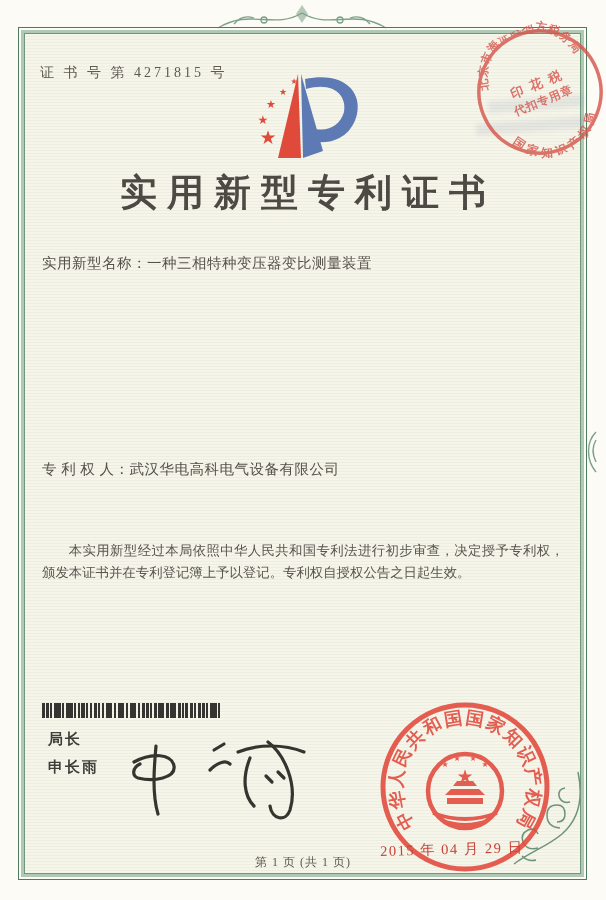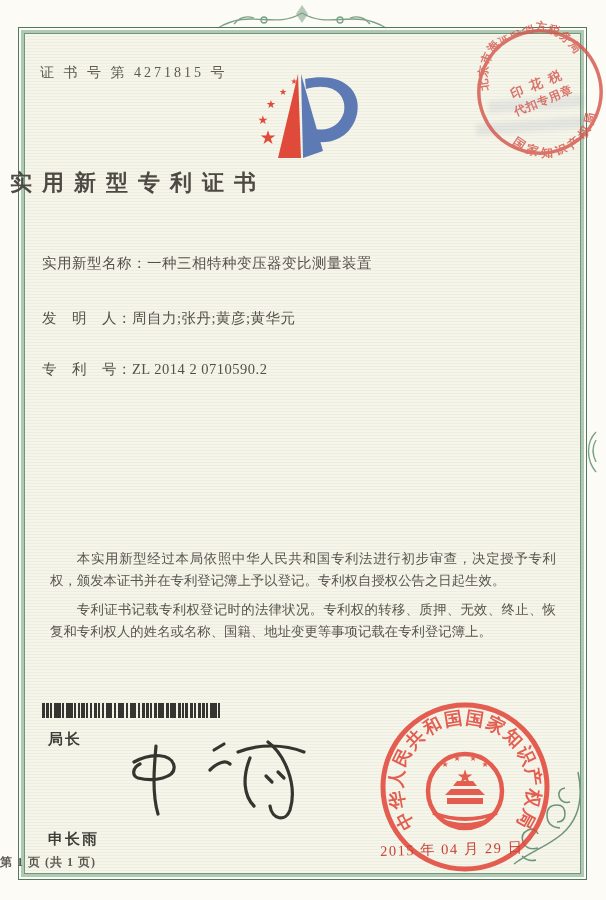--- a/index.html
+++ b/index.html
@@ -19,54 +19,54 @@
     border:1.5px solid #4e7a60;z-index:2;pointer-events:none;
   }
   .frame-mid{position:absolute;inset:2px;border:3px solid #b0c9b5;}
   .frame-in{position:absolute;inset:0;border:1px solid #6f977c;}
   .cert-no{
     position:absolute;left:40px;top:64px;z-index:3;
     font-size:14px;letter-spacing:3px;color:#5c5a52;
   }
   .logo{position:absolute;left:238px;top:70px;width:140px;height:92px;z-index:3;}
   .title{
-    position:absolute;left:0;right:0;top:168px;z-index:3;text-align:left;
-    font-size:22px;font-weight:700;letter-spacing:10px;text-indent:10px;color:#4c4a43;
+    position:absolute;left:0;right:0;top:168px;z-index:3;text-align:center;
+    font-size:37px;font-weight:700;letter-spacing:10px;text-indent:10px;color:#4c4a43;
   }
   .field{
     position:absolute;left:42px;z-index:3;
     font-size:14.5px;letter-spacing:0.5px;color:#53514a;white-space:nowrap;text-align:right;
   }
   .f0{top:254px}.f1{top:309px}.f2{top:360px}.f3{top:410px}.f4{top:460px}.f5{top:510px}
   .body-text{
     position:absolute;left:42px;top:540px;width:522px;z-index:3;
     font-size:13.4px;line-height:21.6px;text-align:justify;color:#57554e;
   }
-  .body-text p{margin:8px;text-indent:2em;font-family:Liberation Serif, serif;}
+  .body-text p{margin:0;text-indent:2em;font-family:Liberation Serif, serif;}
   .barcode{
     position:absolute;left:42px;top:703px;width:178px;height:15px;z-index:3;opacity:.9;
     background-image:
       repeating-linear-gradient(90deg,#23211e 0 2px,rgba(0,0,0,0) 2px 4px),
       repeating-linear-gradient(90deg,#23211e 0 1px,rgba(0,0,0,0) 1px 6px),
       repeating-linear-gradient(90deg,#23211e 0 3px,rgba(0,0,0,0) 3px 13px);
   }
   .sig-title,.sig-name{
     position:absolute;left:48px;z-index:3;font-family:"Liberation Sans","DejaVu Sans",sans-serif;
     font-size:15px;font-weight:700;letter-spacing:2px;color:#403f3a;
   }
-  .sig-title{top:730px}.sig-name{top:830px}
+  .sig-title{top:730px}.sig-name{top:758px}
   .signature{position:absolute;left:118px;top:728px;width:215px;height:100px;z-index:3;}
   .seal{position:absolute;left:377px;top:699px;width:176px;height:176px;z-index:4;opacity:.88;}
   .seal-date{
     position:absolute;left:380px;top:840px;z-index:5;
     font-size:14.5px;letter-spacing:1.5px;color:#c94236;transform:rotate(-1.5deg);
   }
   .footer{
-    position:absolute;left:0;right:0;top:854px;z-index:3;text-align:left;
-    font-size:12px;letter-spacing:1px;color:#5c5a52;font-weight:bold;
+    position:absolute;left:0;right:0;top:854px;z-index:3;text-align:center;
+    font-size:12px;letter-spacing:1px;color:#5c5a52;
   }
   .tax-seal{
     position:absolute;left:474px;top:26px;width:132px;height:132px;z-index:4;
     transform:rotate(-22deg);opacity:.8;
   }
   .ghost{position:absolute;z-index:3;background:rgba(110,120,160,0.12);filter:blur(2px);transform:rotate(-4deg);}
   .g1{left:488px;top:98px;width:96px;height:12px;}
   .g2{left:476px;top:120px;width:110px;height:12px;}
   .orn-top{position:absolute;left:212px;top:0;width:180px;height:36px;z-index:1;}
   .orn-corner{position:absolute;left:506px;top:768px;width:80px;height:100px;z-index:3;}
@@ -122,26 +122,24 @@
       <text x="25" y="54" font-size="12">★</text>
       <text x="33" y="38" font-size="11">★</text>
       <text x="45" y="25" font-size="9">★</text>
       <text x="56" y="14" font-size="8">★</text>
     </g>
   </svg>
 
   <div class="title">实用新型专利证书</div>
 
   <div class="field f0">实用新型名称：一种三相特种变压器变比测量装置</div>
-  <div class="field f1">发　明　人：周自力;张丹;黄彦;黄华元</div>
-  <div class="field f2">专　利　号：ZL 2014 2 0710590.2</div>
+  <div class="field f4">专 利 权 人：武汉华电高科电气设备有限公司</div>
 
   <div class="body-text">
     <p>本实用新型经过本局依照中华人民共和国专利法进行初步审查，决定授予专利权，颁发本证书并在专利登记簿上予以登记。专利权自授权公告之日起生效。</p>
-    <p>专利证书记载专利权登记时的法律状况。专利权的转移、质押、无效、终止、恢复和专利权人的姓名或名称、国籍、地址变更等事项记载在专利登记簿上。</p>
   </div>
 
   <div class="barcode"></div>
 
   <div class="sig-title">局长</div>
   <div class="sig-name">申长雨</div>
 
   <svg class="signature" viewBox="0 0 215 100">
     <g fill="none" stroke="#35342f" stroke-width="3.2" stroke-linecap="round">
       <path d="M38,18 C36,40 34,66 40,86"></path>

